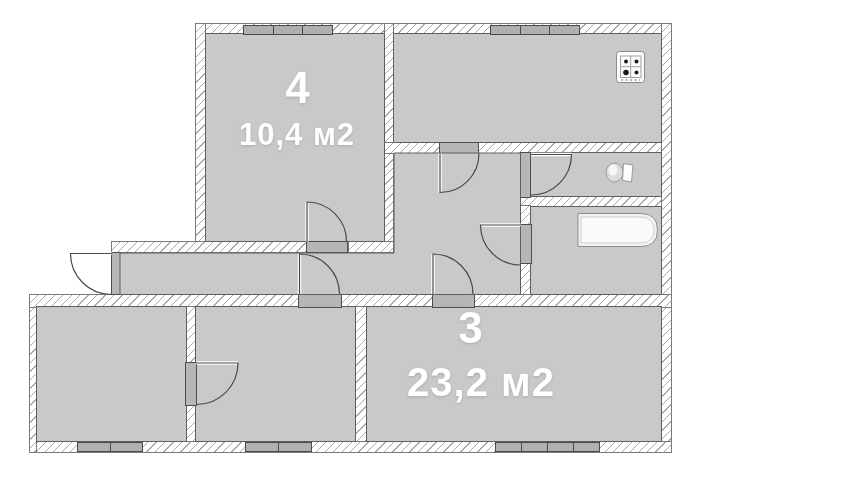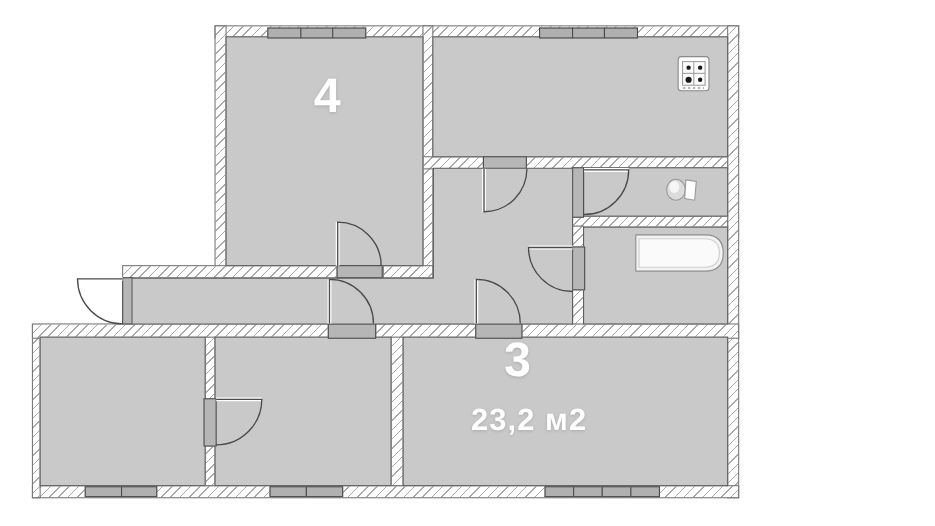--- a/index.html
+++ b/index.html
@@ -9,21 +9,21 @@
         background:repeating-linear-gradient(135deg,#ffffff 0 5px,#a9a9a9 5px 6px);}
   .room{position:absolute;box-sizing:border-box;background:#c9c9c9;border:1px solid #5e5e5e;}
   .jamb{position:absolute;box-sizing:border-box;background:#b6b6b6;border:1px solid #4e4e4e;z-index:4;}
   .window{position:absolute;display:flex;z-index:5;}
   .window i{flex:1;background:#b0b0b0;border:1px solid #4a4a4a;box-sizing:border-box;}
   .window i + i{margin-left:-1px;}
   .overlay{position:absolute;left:0;top:0;z-index:6;}
   .label{position:absolute;transform:translate(-50%,-50%);color:#ffffff;font-weight:bold;
          white-space:nowrap;z-index:7;text-shadow:0 1px 3px rgba(0,0,0,.15);letter-spacing:1px;}
   .num{font-size:44px;}
-  .area-lg{font-size:28px;}
+  .area-lg{font-size:40px;}
   .area-sm{font-size:31px;}
 </style>
 </head>
 <body>
 
 <div id="plan">
 
   <div class="wall" style="left:195px;top:23px;width:477px;height:12px;"></div>
   <div class="wall" style="left:661px;top:23px;width:11px;height:430px;"></div>
   <div class="wall" style="left:29px;top:441px;width:643px;height:12px;"></div>
@@ -141,16 +141,17 @@
       <path d="M623.5,163.5 L633,165 L631.5,182 L622.5,180.5 Z" fill="#fdfdfd" stroke="#9a9a9a" stroke-width="1"></path>
     </g>
 
     <g>
       <path d="M578,213.5 H641 Q657.5,213.5 657.5,230 Q657.5,246.5 641,246.5 H578 Z" fill="#f2f2f2" stroke="#8c8c8c" stroke-width="1"></path>
       <path d="M581,217 H640 Q654,217 654,230 Q654,243 640,243 H581 Z" fill="#fafafa" stroke="#cfcfcf" stroke-width="1"></path>
     </g>
   </svg>
 
   <div class="label num" style="left:298px;top:88px;">4</div>
+  <div class="label area-sm" style="left:297px;top:135px;">10,4 м2</div>
   <div class="label num" style="left:471px;top:328px;">3</div>
   <div class="label area-lg" style="left:481px;top:382px;">23,2 м2</div>
 
 </div>
 
 </body></html>

